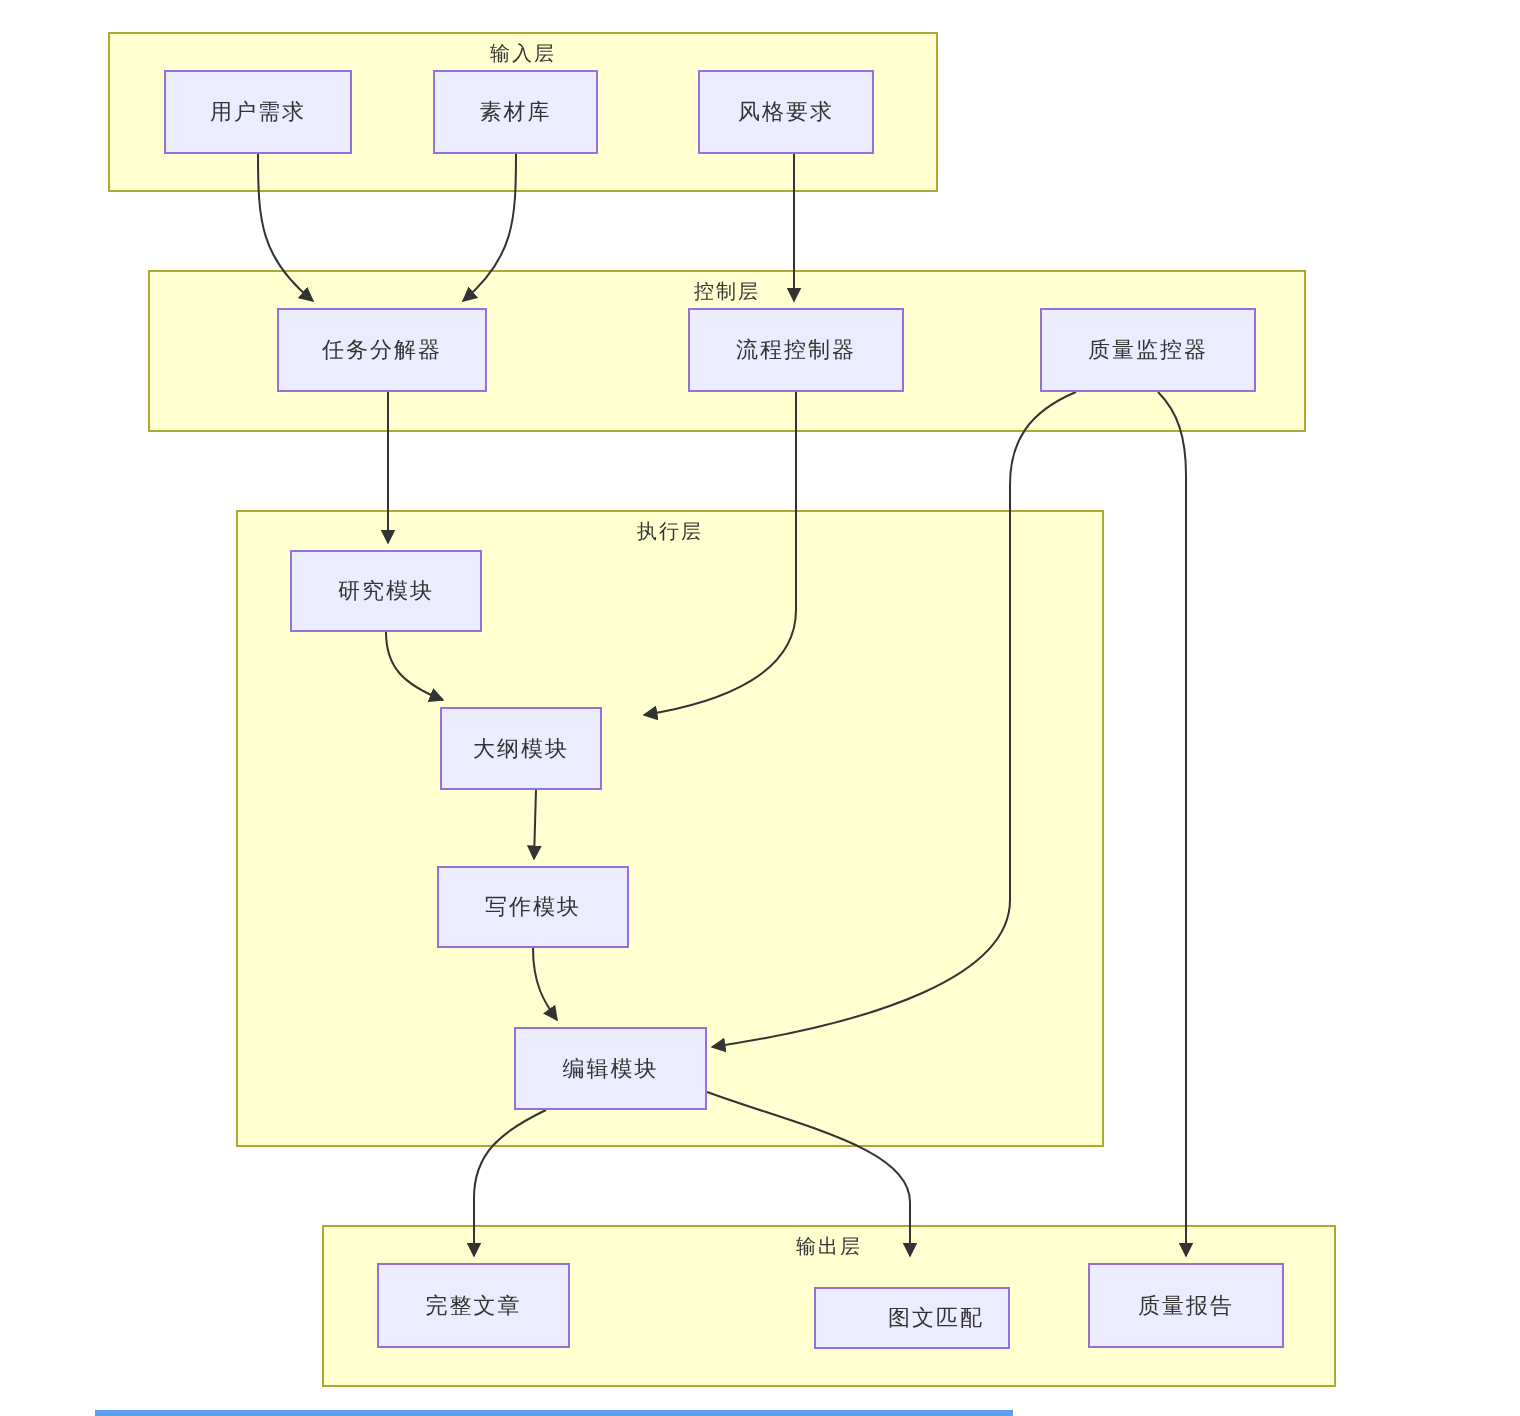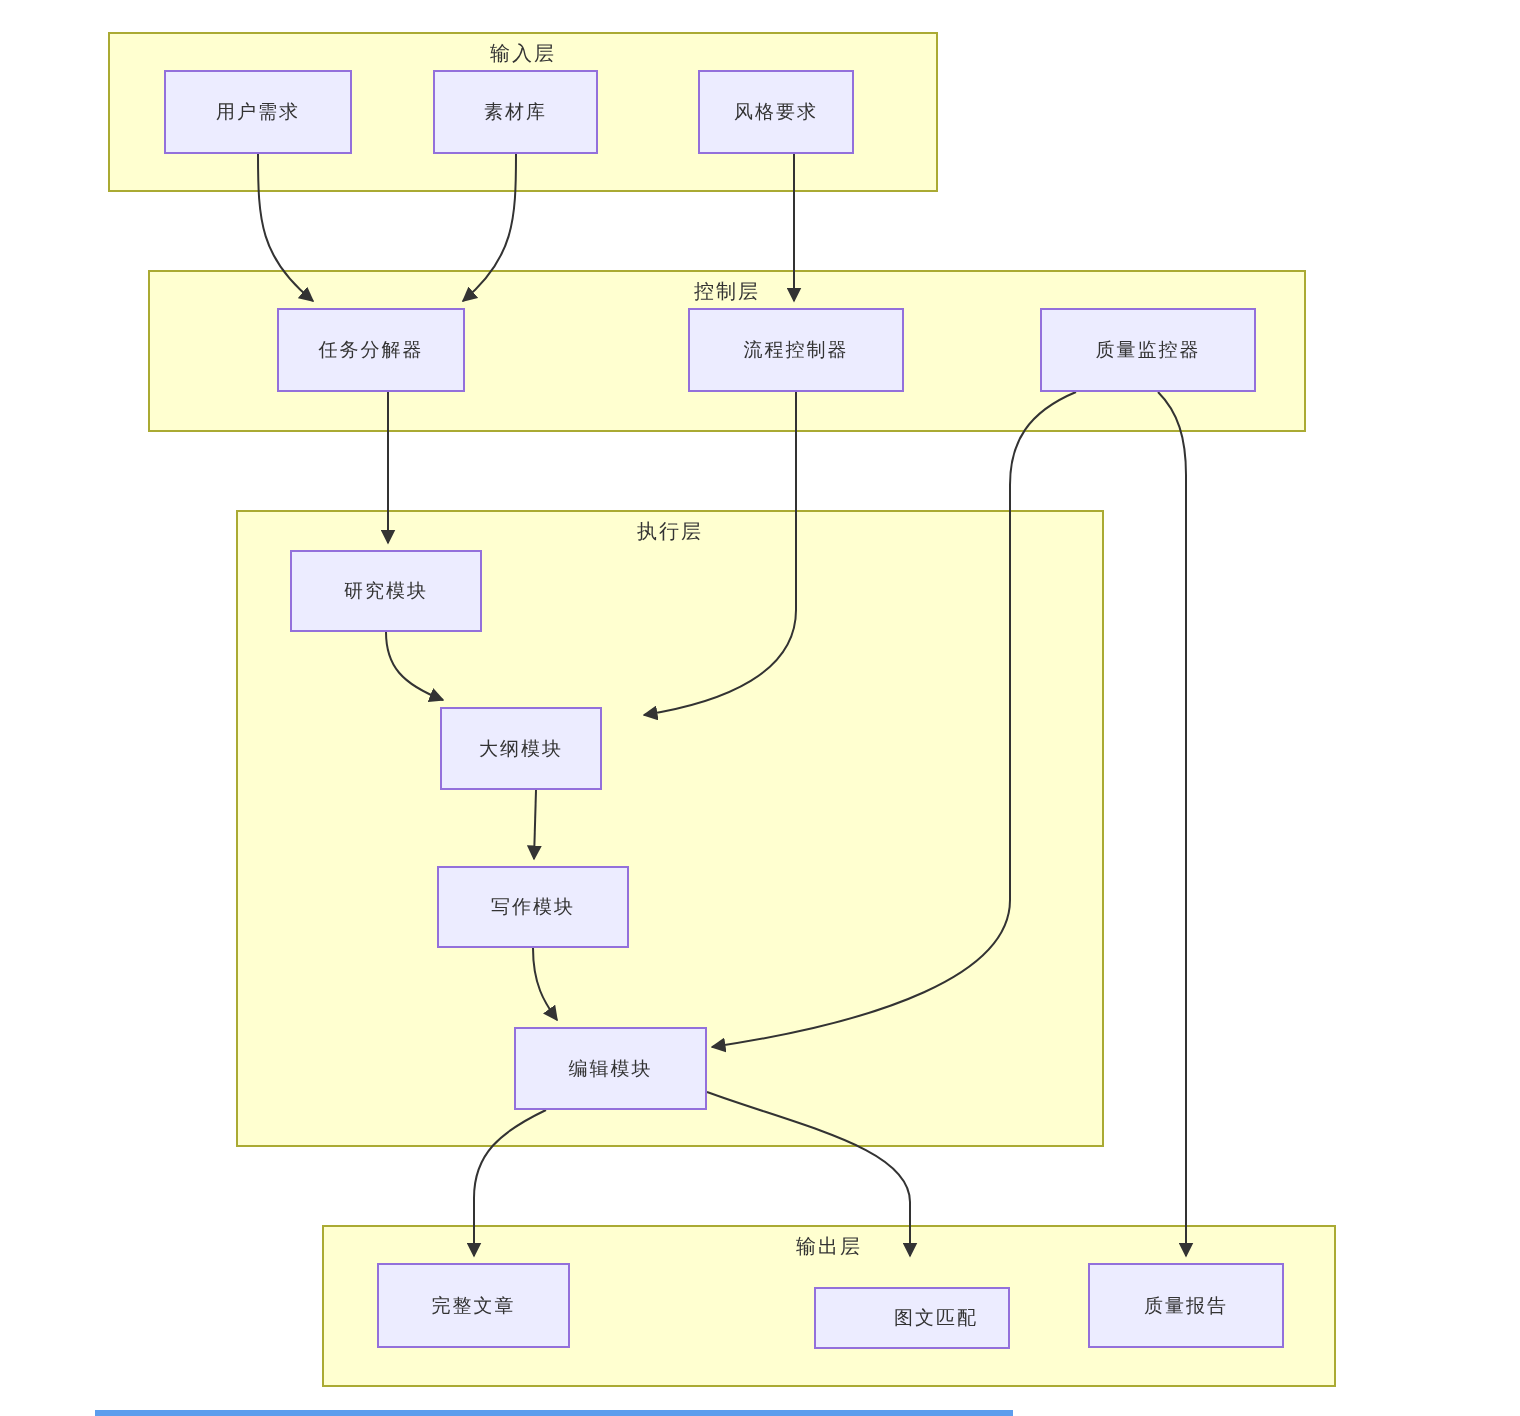--- a/index.html
+++ b/index.html
@@ -27,21 +27,21 @@
     color: #333333;
   }
   .node {
     position: absolute;
     background: #ececff;
     border: 2px solid #9370db;
     box-sizing: border-box;
     display: flex;
     align-items: center;
     justify-content: center;
-    font-size: 19px;
+    font-size: 22px;
     letter-spacing: 2px;
     color: #333333;
     text-align: center;
   }
   #edges {
     position: absolute;
     top: 0; left: 0;
     width: 1520px; height: 1416px;
     pointer-events: none;
   }
@@ -95,23 +95,23 @@
     <path class="edge" d="M1076,392 C1028,412 1010,442 1010,485 L1010,900 C1010,975 880,1022 712,1047" marker-end="url(#arrow)"></path>
     <path class="edge" d="M1158,392 C1178,412 1186,438 1186,475 L1186,1256" marker-end="url(#arrow)"></path>
     <path class="edge" d="M546,1110 C500,1132 474,1154 474,1198 L474,1256" marker-end="url(#arrow)"></path>
     <path class="edge" d="M707,1092 C800,1126 910,1148 910,1202 L910,1256" marker-end="url(#arrow)"></path>
   </svg>
 
   <div class="node" style="left:164px; top:70px; width:188px; height:84px;">用户需求</div>
 
   <div class="node" style="left:433px; top:70px; width:165px; height:84px;">素材库</div>
 
-  <div class="node" style="left:698px; top:70px; width:156px; height:84px;">风格要求</div>
+  <div class="node" style="left:698px; top:70px; width:176px; height:84px;">风格要求</div>
 
-  <div class="node" style="left:277px; top:308px; width:188px; height:84px;">任务分解器</div>
+  <div class="node" style="left:277px; top:308px; width:210px; height:84px;">任务分解器</div>
 
   <div class="node" style="left:688px; top:308px; width:216px; height:84px;">流程控制器</div>
 
   <div class="node" style="left:1040px; top:308px; width:216px; height:84px;">质量监控器</div>
 
   <div class="node" style="left:290px; top:550px; width:192px; height:82px;">研究模块</div>
 
   <div class="node" style="left:440px; top:707px; width:162px; height:83px;">大纲模块</div>
 
   <div class="node" style="left:437px; top:866px; width:192px; height:82px;">写作模块</div>

